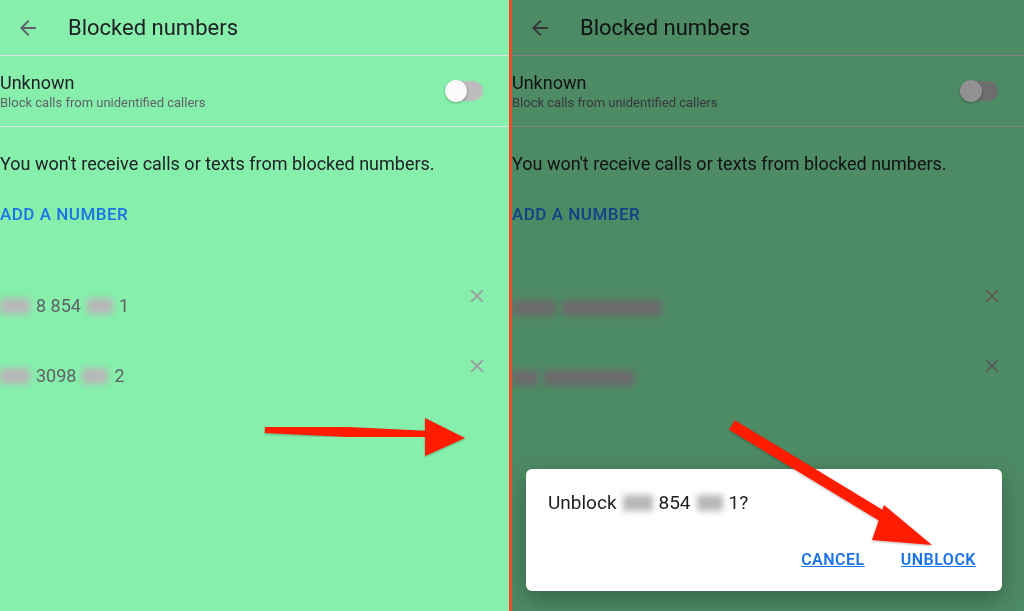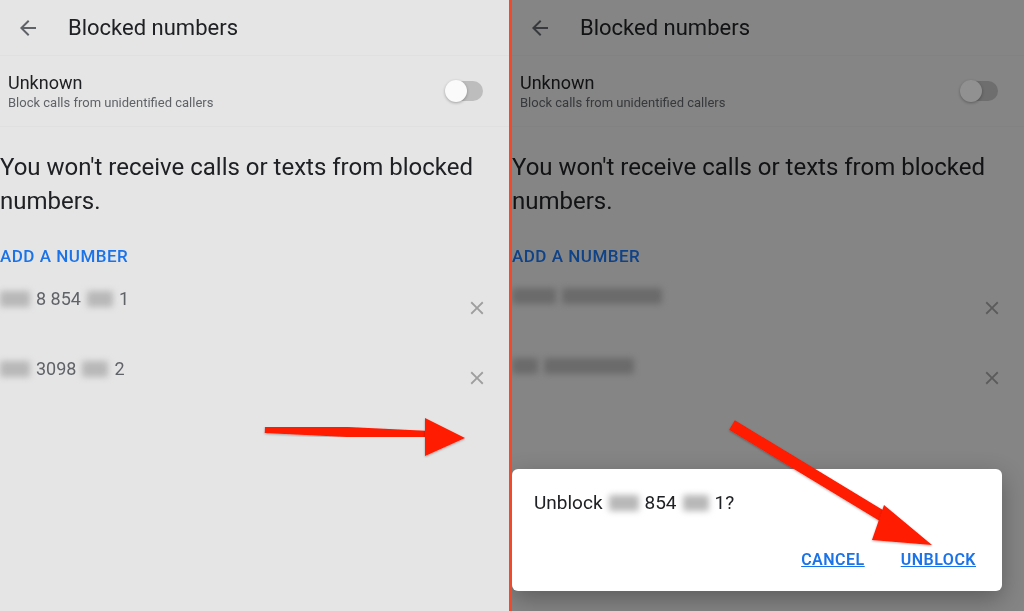--- a/index.html
+++ b/index.html
@@ -13,21 +13,21 @@
   }
   .container {
     display: flex;
     width: 1024px;
     height: 611px;
   }
   .panel {
     width: 512px;
     height: 611px;
     position: relative;
-    background: #e5e5e5;
+    background: #86efac;
     border-right: 3px solid #f04a2a;
     overflow: hidden;
   }
   .panel.right { border-right: none; }
   .header {
     display: flex;
     align-items: center;
     height: 56px;
     padding: 0 8px 0 4px;
     border-bottom: 1px solid #e0e0e0;
@@ -43,21 +43,21 @@
   .back-arrow svg { width: 24px; height: 24px; fill: #5f6368; }
   .page-title {
     font-size: 22px;
     color: #202124;
     margin-left: 16px;
   }
   .setting-row {
     display: flex;
     align-items: center;
     justify-content: space-between;
-    padding: 16px 16px 16px 8px;
+    padding: 16px 16px 16px 0;
     border-bottom: 1px solid #e0e0e0;
   }
   .setting-text .title {
     font-size: 18px;
     color: #202124;
     margin-bottom: 2px;
   }
   .setting-text .sub {
     font-size: 13px;
     color: #5f6368;
@@ -76,36 +76,36 @@
     position: absolute;
     width: 22px;
     height: 22px;
     background: #fafafa;
     border-radius: 50%;
     top: -1px;
     left: -2px;
     box-shadow: 0 1px 3px rgba(0,0,0,0.3);
   }
   .info-text {
-    font-size: 24px;
+    font-size: 18px;
     color: #202124;
     padding: 24px 30px 8px 0;
     line-height: 1.4;
   }
   .add-link {
     font-size: 17px;
     color: #1a73e8;
     font-weight: 500;
     letter-spacing: 0.5px;
     padding: 20px 16px 22px 0;
     cursor: pointer;
   }
   .number-row {
     display: flex;
-    align-items: flex-start;
+    align-items: flex-end;
     justify-content: space-between;
     height: 70px;
     padding-right: 12px;
   }
   .number-text {
     font-size: 18px;
     color: #5f6368;
     display: flex;
     align-items: center;
     gap: 6px;
@@ -131,21 +131,21 @@
   }
   .remove-x svg { width: 22px; height: 22px; fill: #9e9e9e; }
   .overlay {
     position: absolute;
     inset: 0;
     background: rgba(0,0,0,0.42);
     z-index: 5;
   }
   .dialog {
     position: absolute;
-    left: 0;
+    left: 14px;
     right: 22px;
     bottom: 20px;
     background: #fff;
     border-radius: 6px;
     box-shadow: 0 8px 24px rgba(0,0,0,0.3);
     z-index: 10;
     padding: 22px 22px 14px 22px;
   }
   .dialog-title {
     font-size: 19px;

